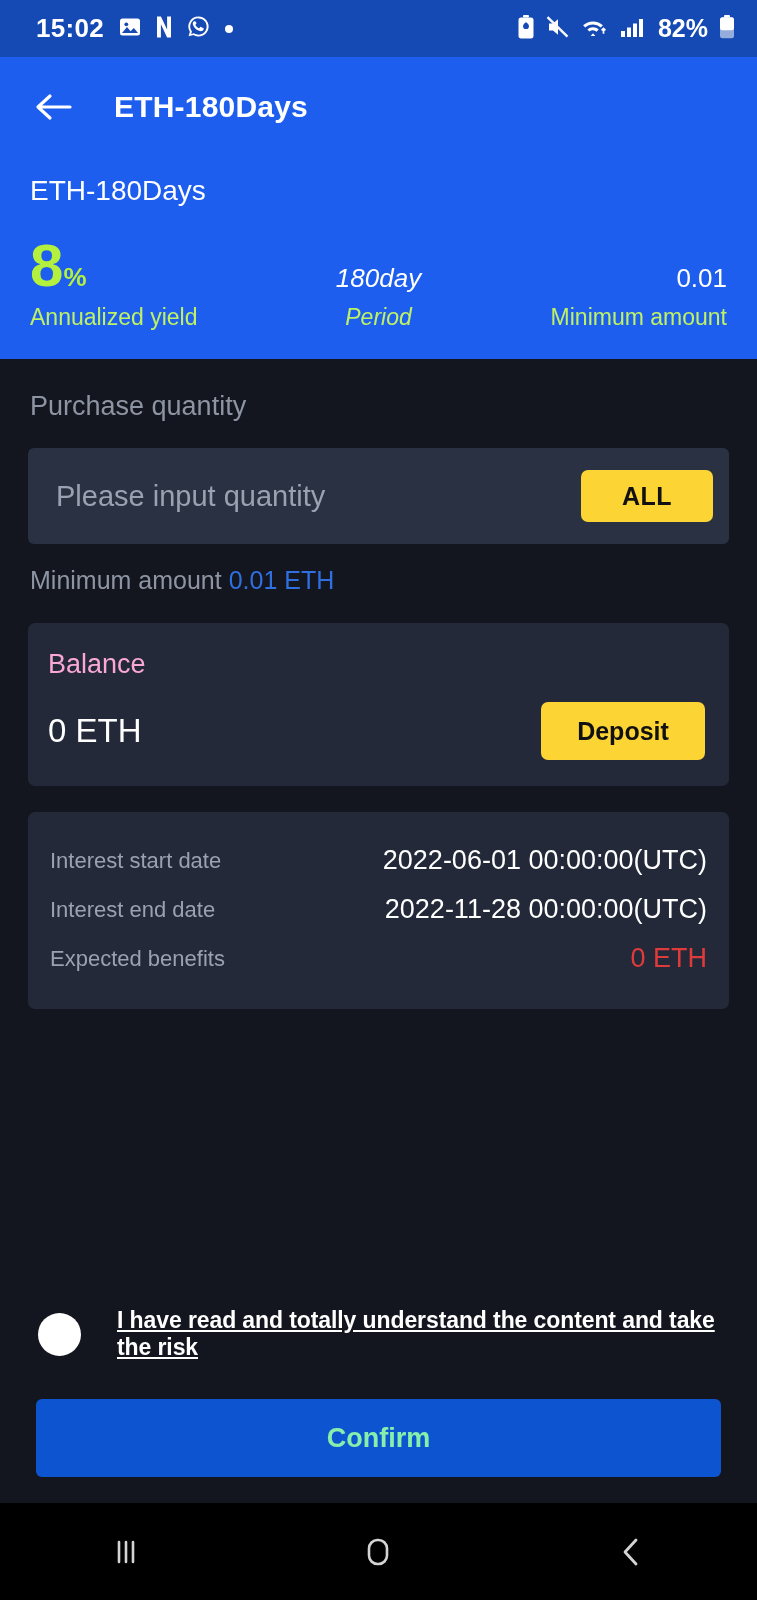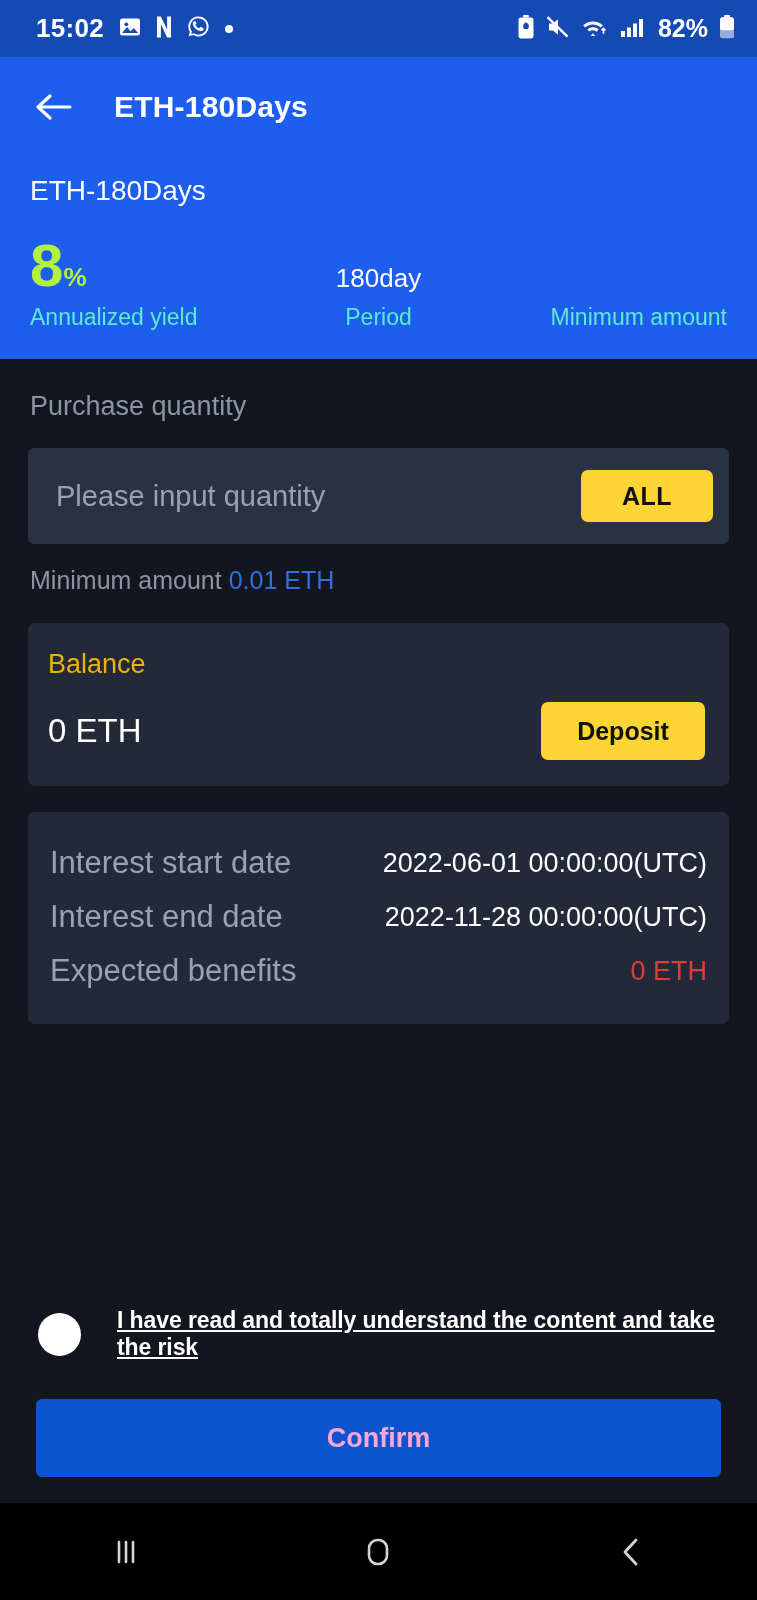--- a/index.html
+++ b/index.html
@@ -27,26 +27,26 @@
   .header{ background:#1d5eef; padding:0 0 28px 0; }
   .navbar{ height:100px; display:flex; align-items:center; padding-left:30px; }
   .back-arrow{ width:46px; height:46px; display:flex; align-items:center; justify-content:center; cursor:pointer; }
   .nav-title{ font-size:30px; font-weight:700; color:#fff; margin-left:38px; letter-spacing:.2px; }
 
   .prod-name{ color:#fff; font-size:28px; padding:18px 0 0 30px; font-weight:400; }
 
   .stats{ display:flex; align-items:flex-end; padding:30px 30px 0 30px; }
   .stat{ flex:1; }
   .stat.s1{ text-align:left; }
-  .stat.s2{ text-align:center; }
+  .stat.s2{ text-align:center;font-style:italic; }
   .stat.s3{ text-align:right; }
   .yield-val{ color:#b4f13f; font-weight:700; font-size:60px; line-height:.95; display:inline-block; }
   .yield-pct{ color:#b4f13f; font-weight:700; font-size:26px; }
   .stat-val{ color:#fff; font-size:26px; margin-bottom:6px; }
-  .stat-lbl{ color:#5eead4; font-size:23px; margin-top:10px; }
+  .stat-lbl{ color:#bef264; font-size:23px; margin-top:10px; }
 
   
   .section{ background:#14161f; }
   .sec-title{ color:#8d94a3; font-size:27px; padding:32px 0 0 30px; }
 
   .qty-box{
     margin:26px 28px 0 28px; background:#2a3142; border-radius:6px;
     height:96px; display:flex; align-items:center; padding:0 16px 0 28px;
   }
   .qty-input{
@@ -59,52 +59,52 @@
     width:132px; height:52px; font-size:25px; font-weight:700;
     font-family:"Liberation Sans", sans-serif; cursor:pointer; letter-spacing:.5px;
   }
   .min-note{ color:#8d94a3; font-size:25px; padding:22px 0 0 30px; }
   .min-note .amt{ color:#2f6fe0; }
 
   .balance-card{
     margin:28px 28px 0 28px; background:#232938; border-radius:7px;
     padding:26px 24px 26px 20px;
   }
-  .bal-label{ color:#eab308; font-size:27px; }
+  .bal-label{ color:#f9a8d4; font-size:27px; }
   .bal-row{ display:flex; align-items:center; justify-content:space-between; margin-top:22px; }
   .bal-value{ color:#fff; font-size:33px; font-weight:400; }
   .btn-deposit{
     background:#fcd535; color:#111; border:0; border-radius:7px;
     width:164px; height:58px; font-size:25px; font-weight:700;
     font-family:"Liberation Sans", sans-serif; cursor:pointer;
   }
 
   .info-card{
     margin:26px 28px 0 28px; background:#232938; border-radius:7px;
     padding:24px 22px 26px 22px;
   }
   .info-row{ display:flex; justify-content:space-between; align-items:center; padding:9px 0; }
-  .info-key{ color:#9aa1b0; font-size:31px; }
+  .info-key{ color:#9aa1b0; font-size:22px; }
   .info-val{ color:#ffffff; font-size:27px; }
   .info-val.red{ color:#e03b3b; }
 
   
   .footer{ position:absolute; left:0; right:0; bottom:123px; }
   .agree-row{ display:flex; align-items:center; padding:0 28px 0 38px; }
   .checkbox{
     width:43px; height:43px; border-radius:50%; background:#fff;
     flex:0 0 auto; cursor:pointer;
   }
   .agree-text{
     color:#fff; font-size:23px; font-weight:700; margin-left:36px;
     text-decoration:underline; cursor:pointer; letter-spacing:-.1px;
   }
   .btn-confirm{
     display:block; margin:38px 36px 0 36px; height:78px; width:calc(100% - 72px);
-    background:#0d55d0; color:#f9a8d4; border:0; border-radius:6px;
+    background:#0d55d0; color:#86efac; border:0; border-radius:6px;
     font-size:27px; font-weight:700; font-family:"Liberation Sans", sans-serif; cursor:pointer;
   }
 
   
   .navbar-sys{
     position:absolute; left:0; bottom:0; width:757px; height:97px;
     background:#000; display:flex; align-items:center; justify-content:space-around;
   }
   .navbtn{ width:110px; height:70px; display:flex; align-items:center; justify-content:center; cursor:pointer; }
 </style>
@@ -200,20 +200,21 @@
         <div>
           <span class="yield-val">8</span><span class="yield-pct">%</span>
         </div>
         <div class="stat-lbl">Annualized yield</div>
       </div>
       <div class="stat s2">
         <div class="stat-val">180day</div>
         <div class="stat-lbl">Period</div>
       </div>
       <div class="stat s3">
+        <div class="stat-val">0.01</div>
         <div class="stat-lbl">Minimum amount</div>
       </div>
     </div>
   </div>
 
   <div class="section">
     <div class="sec-title">Purchase quantity</div>
 
     <div class="qty-box">
       <input class="qty-input" type="text" placeholder="Please input quantity" style="">

